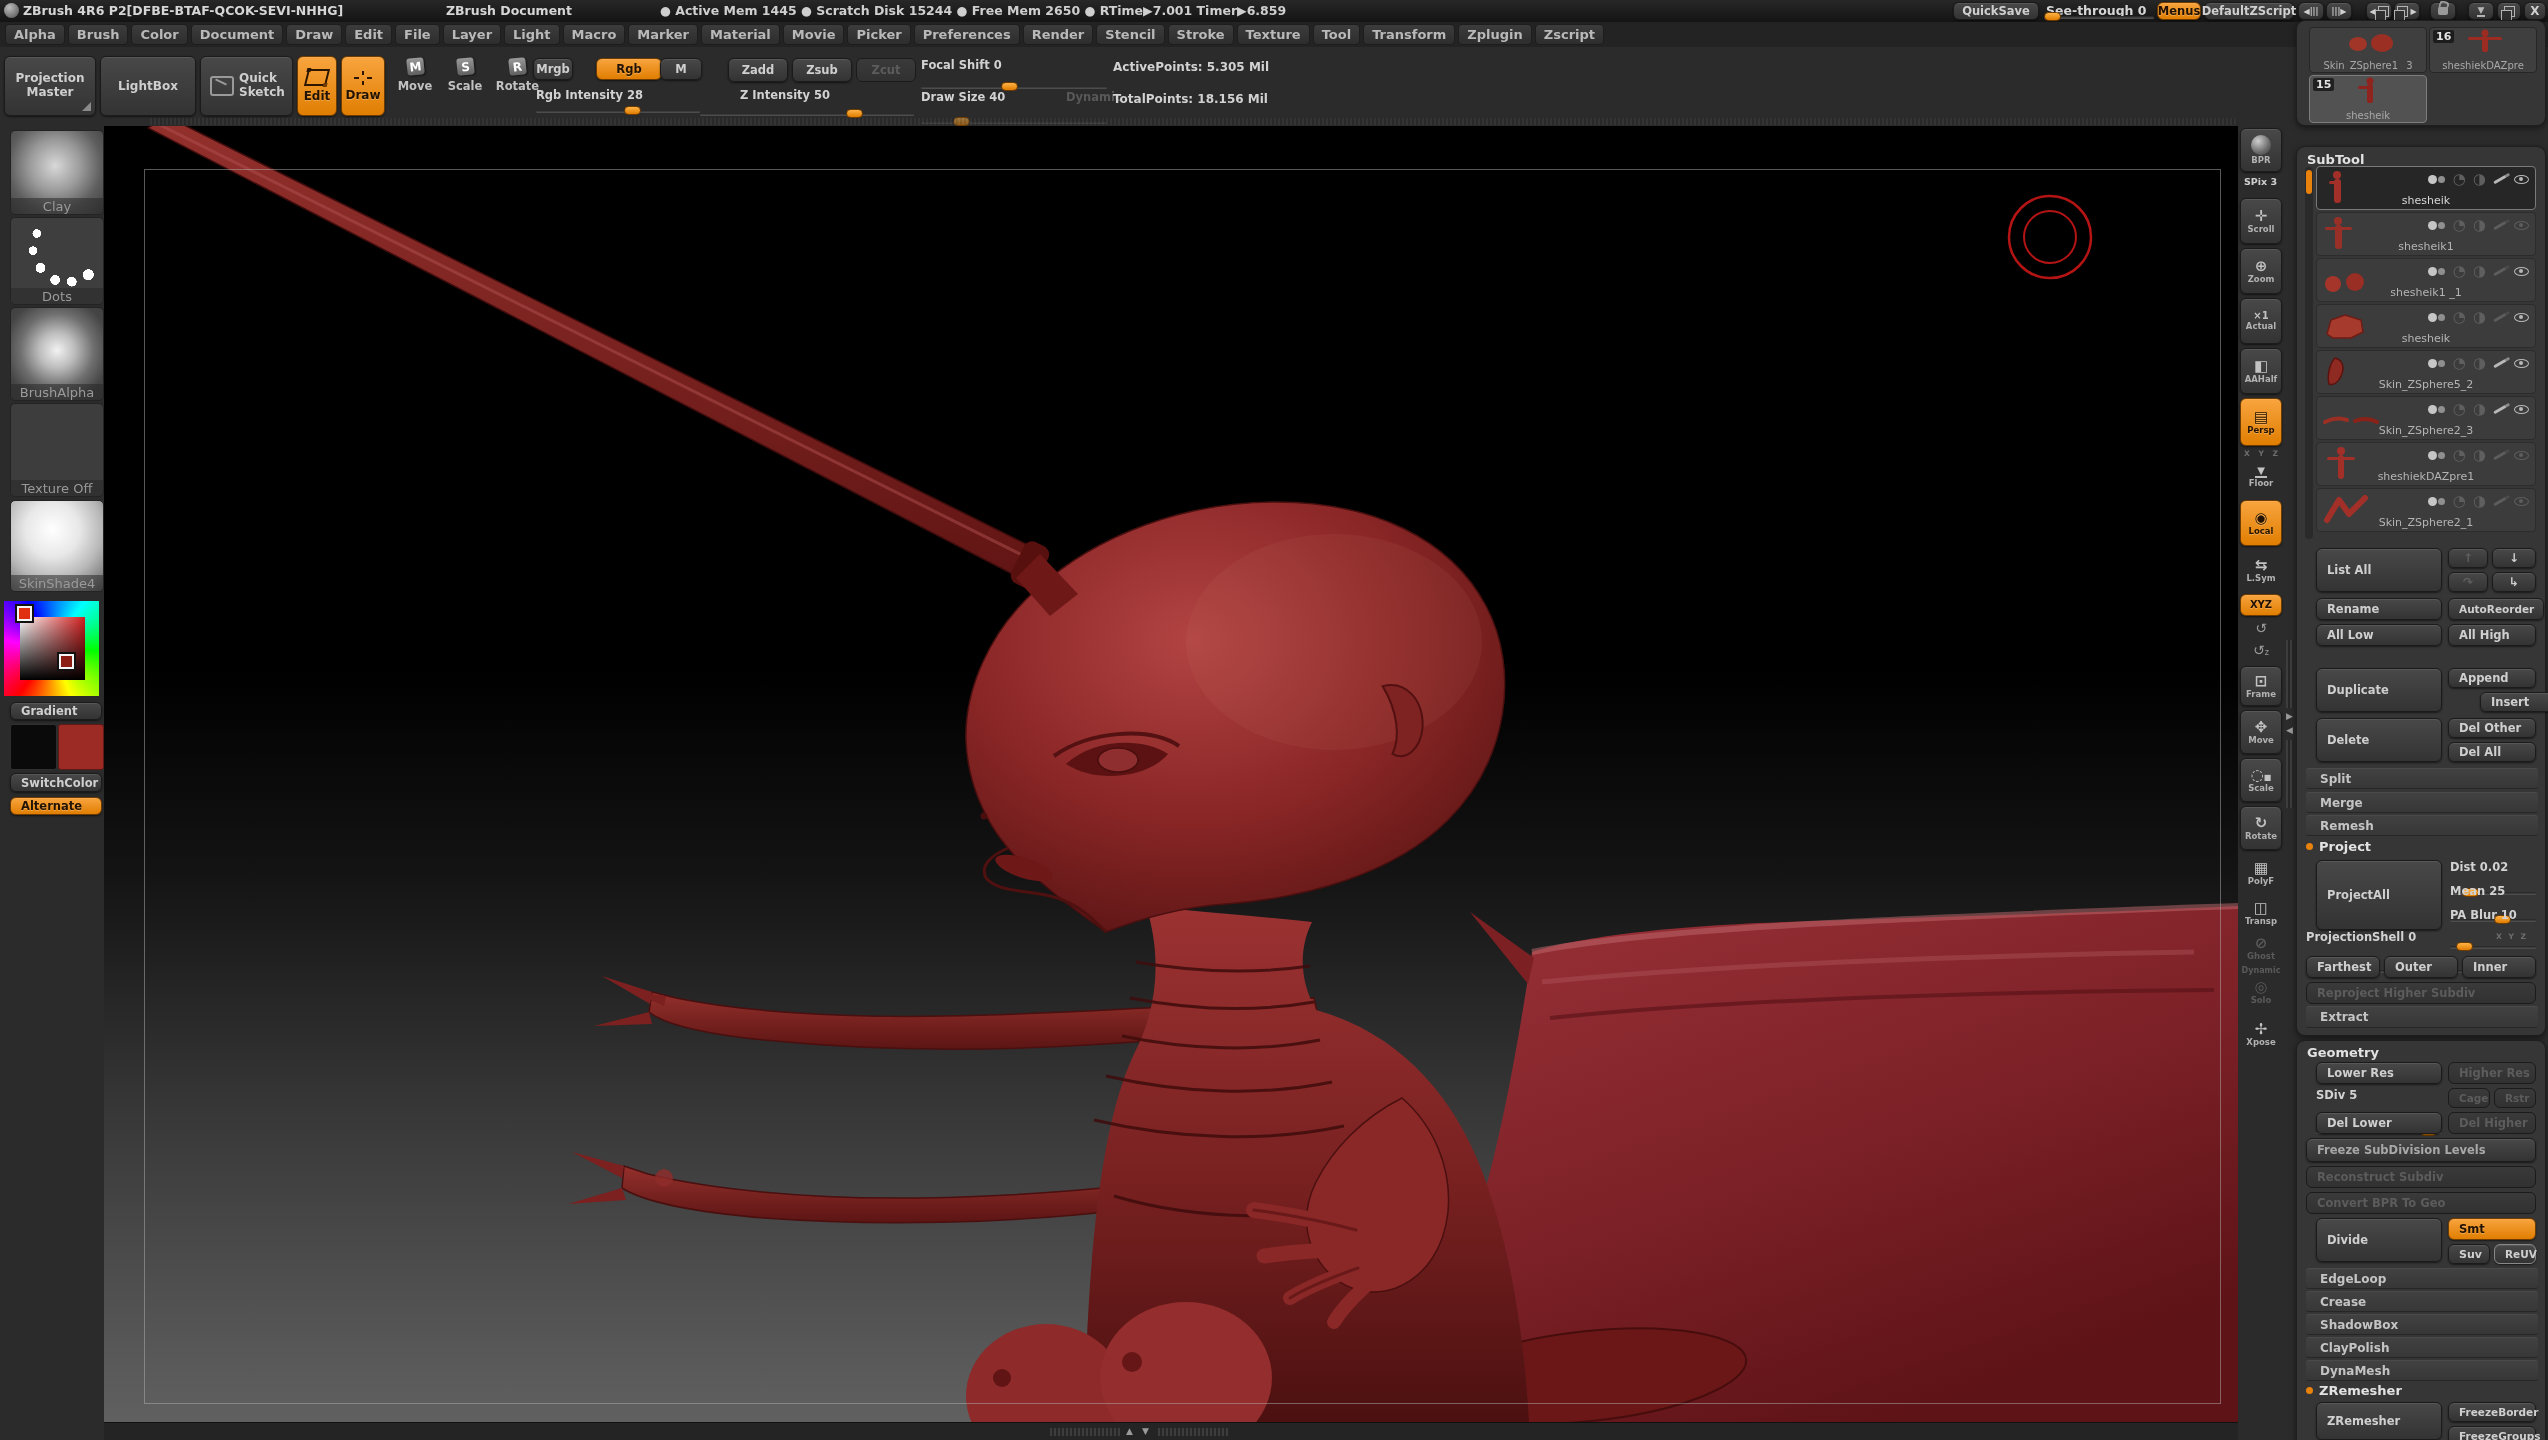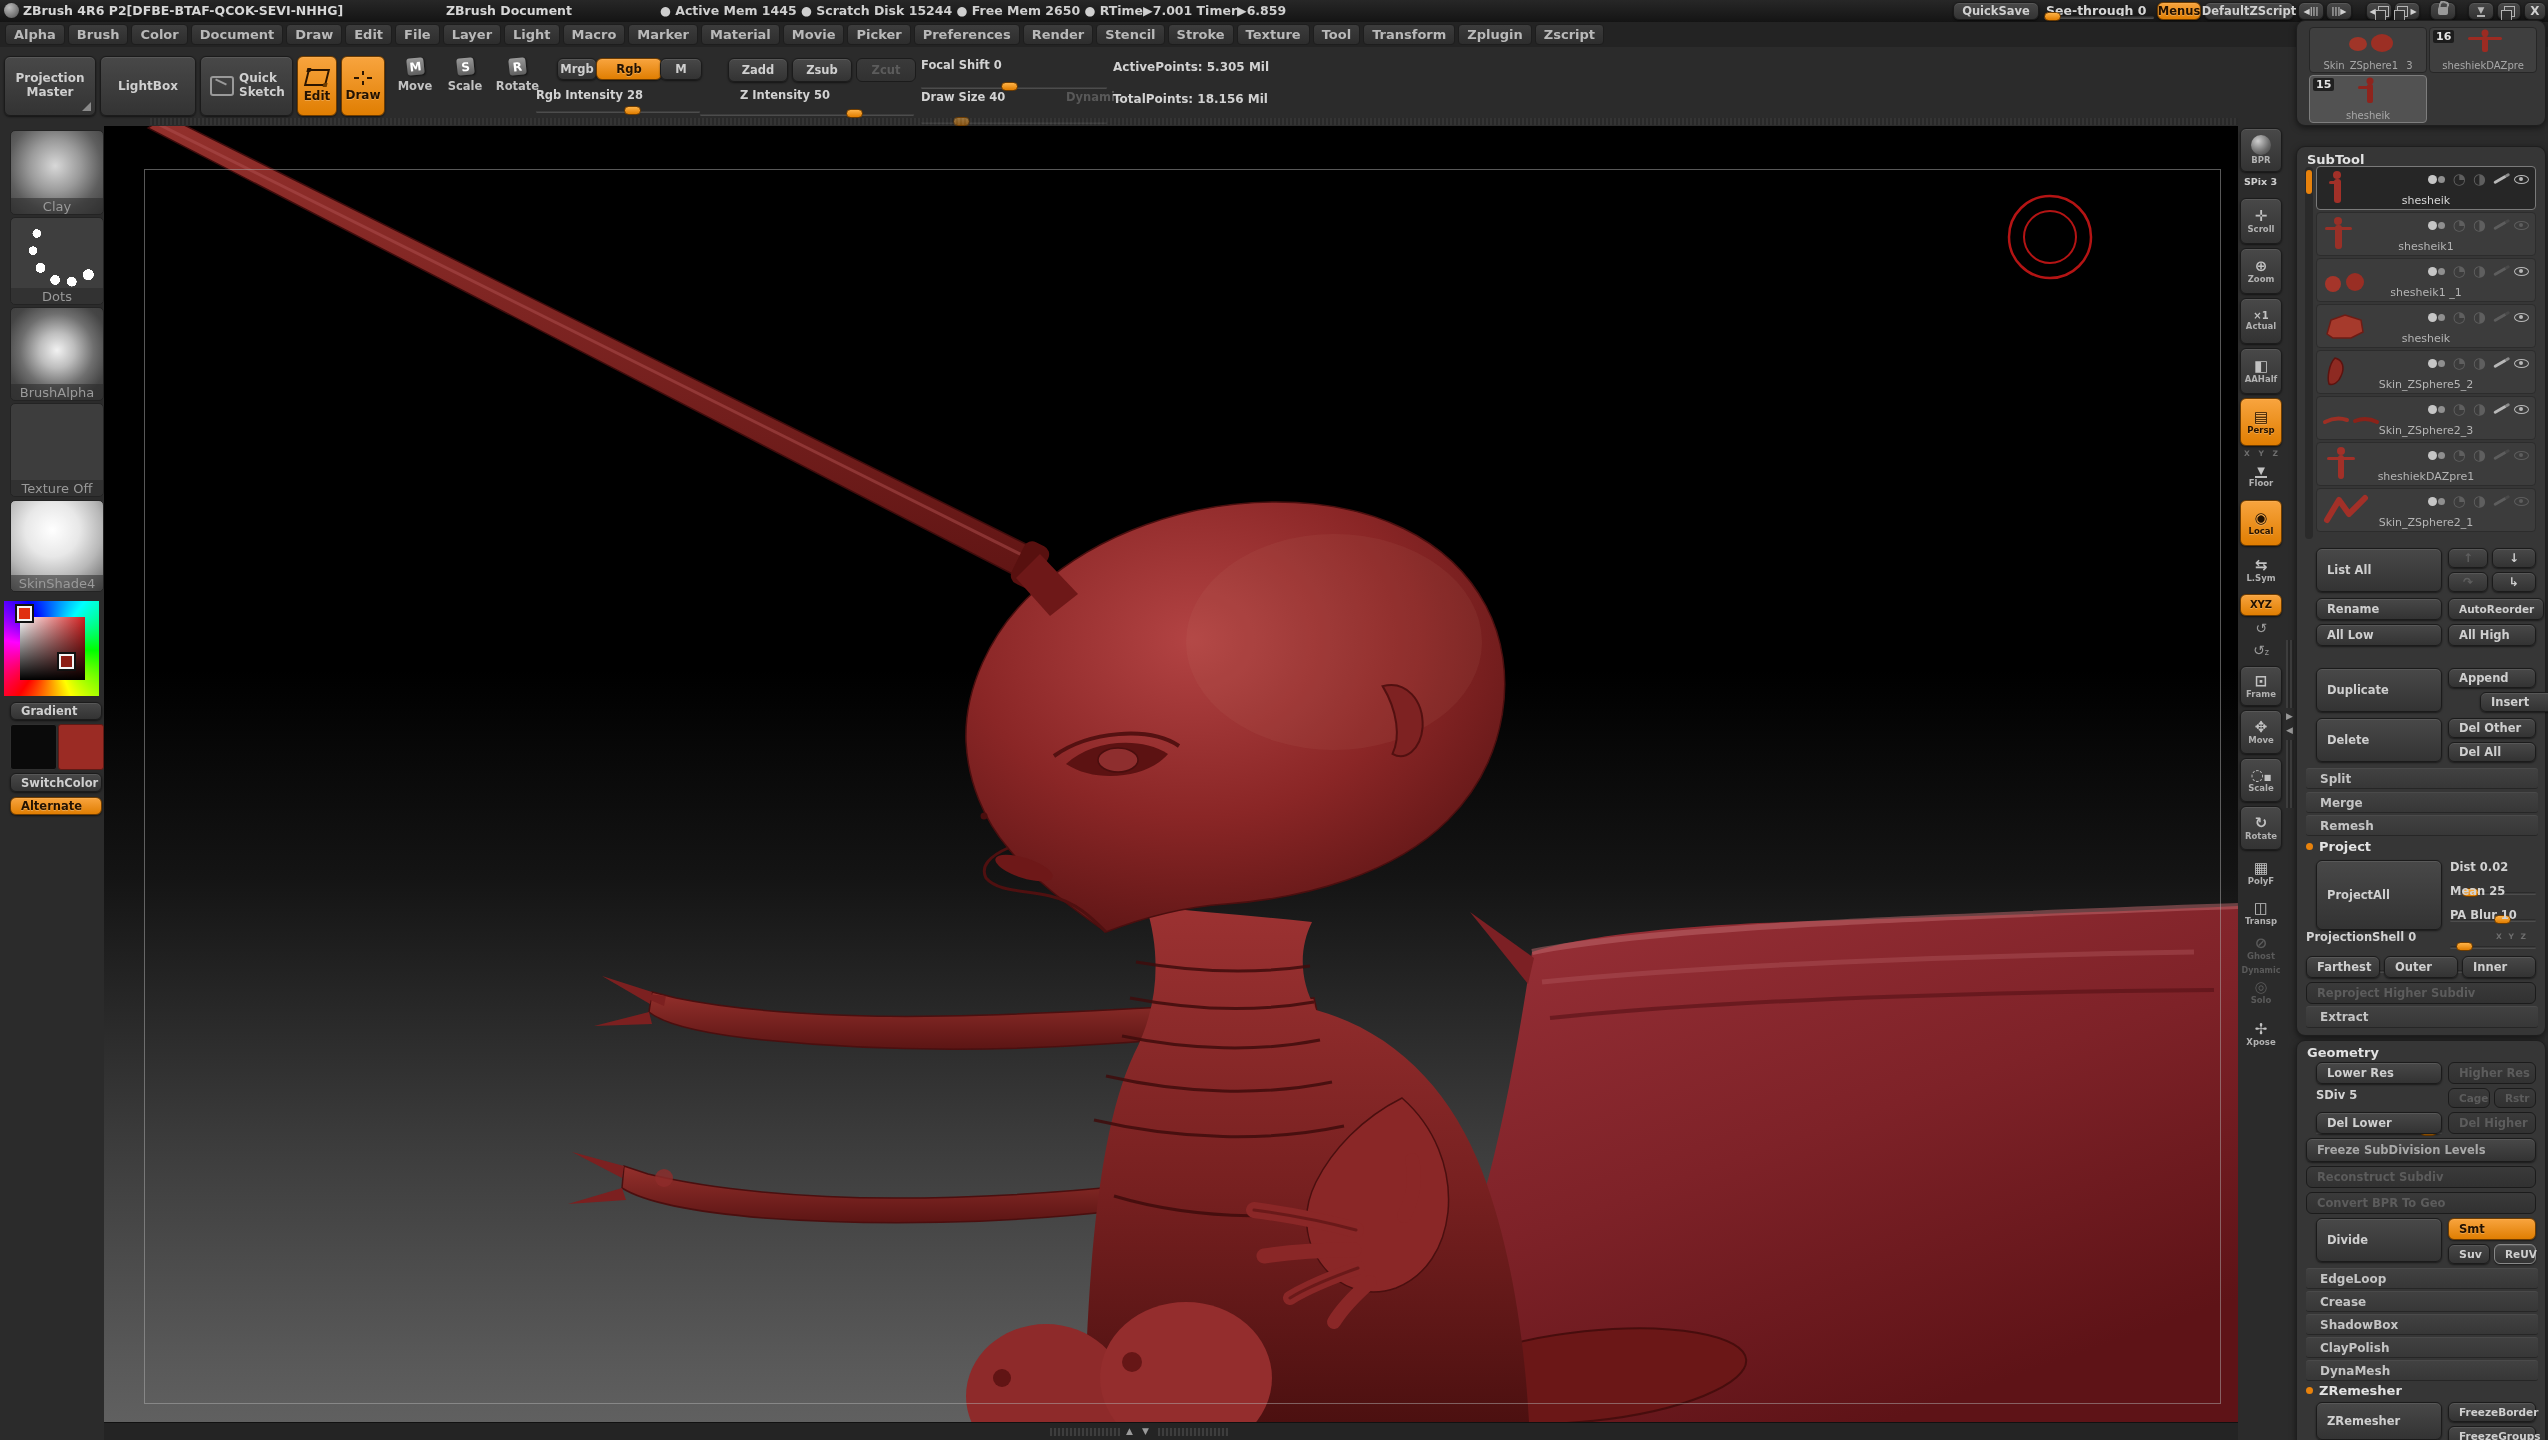--- a/index.html
+++ b/index.html
@@ -166,21 +166,21 @@
     <span style="font-size:11.5px;font-weight:bold;color:#c2c2c2;">Move</span>
   </div>
   <div class="abs" style="left:440px;top:58px;width:50px;display:flex;flex-direction:column;align-items:center;gap:4px;cursor:pointer;">
     <span class="keycap">S</span>
     <span style="font-size:11.5px;font-weight:bold;color:#c2c2c2;">Scale</span>
   </div>
   <div class="abs" style="left:490px;top:58px;width:55px;display:flex;flex-direction:column;align-items:center;gap:4px;cursor:pointer;">
     <span class="keycap">R</span>
     <span style="font-size:11.5px;font-weight:bold;color:#c2c2c2;">Rotate</span>
   </div>
-  <div class="b abs sm" style="left:533px;top:58px;width:40px;height:22px;margin-left:24px;">Mrgb</div>
+  <div class="b abs sm" style="left:533px;top:58px;width:40px;height:22px;">Mrgb</div>
   <div class="b abs sm orange" style="left:596px;top:58px;width:66px;height:22px;">Rgb</div>
   <div class="b abs sm" style="left:660px;top:58px;width:42px;height:22px;">M</div>
   <span class="sliderlbl abs" style="left:536px;top:88px;">Rgb Intensity 28</span>
   <div class="track abs" style="left:536px;top:110px;width:164px;">
       <span class="knob" style="left:88px;"></span>
     </div>
 
   <div class="b abs sm" style="left:728px;top:58px;width:60px;height:24px;">Zadd</div>
   <div class="b abs sm" style="left:792px;top:58px;width:60px;height:24px;">Zsub</div>
   <div class="b abs sm dis" style="left:856px;top:58px;width:60px;height:24px;">Zcut</div>

